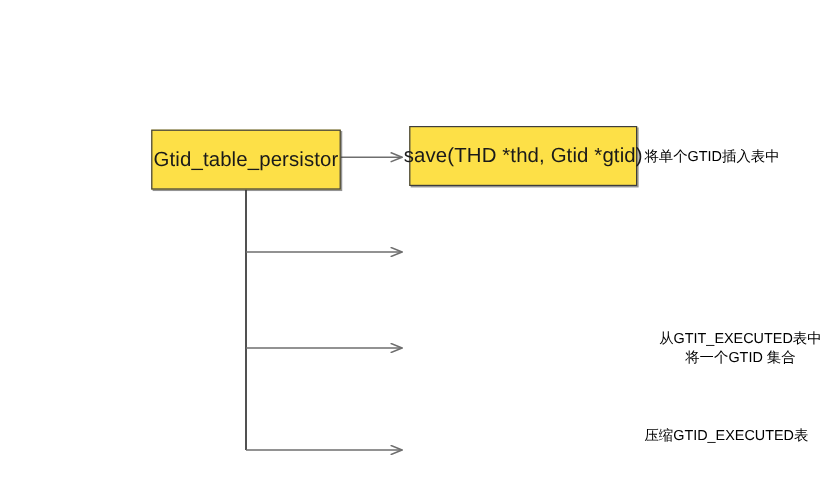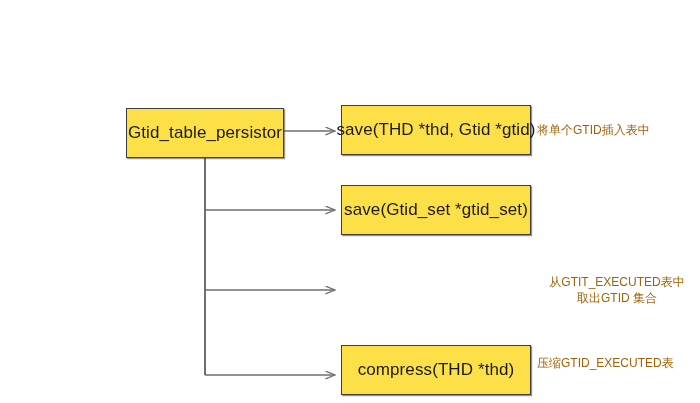--- a/index.html
+++ b/index.html
@@ -50,21 +50,21 @@
   }
   .m0 { top: 105px; }
   .m1 { top: 185px; }
   .m2 { top: 265px; }
   .m3 { top: 345px; }
 
   .note {
     position: absolute;
     left: 537px;
     width: 160px;
-    color: #a16207;
+    color: #000000;
     font-size: 12px;
     line-height: 1.32;
     text-align: center;
     white-space: pre-line;
   }
   .n0 { top: 123px; text-align: left; }
   .n1 { top: 203px; text-align: left; }
   .n2 { top: 275px; text-align: center; }
   .n3 { top: 356px; text-align: left; }
 
@@ -101,27 +101,21 @@
   </svg>
 
   <div class="node root-node">
     <span class="node-label">Gtid_table_persistor</span>
   </div>
 
   <div class="node method-node m0">
     <span class="node-label">save(THD *thd, Gtid *gtid)</span>
   </div>
 
-  <div class="node method-node m1">
-    <span class="node-label">save(Gtid_set *gtid_set)</span>
-  </div>
 
 
-  <div class="node method-node m3">
-    <span class="node-label">compress(THD *thd)</span>
-  </div>
 
   <div class="note n0">将单个GTID插入表中</div>
   <div class="note n2">从GTIT_EXECUTED表中
-取出GTID 集合</div>
+将一个GTID 集合</div>
   <div class="note n3">压缩GTID_EXECUTED表</div>
 
 </div>
 
 </body></html>

